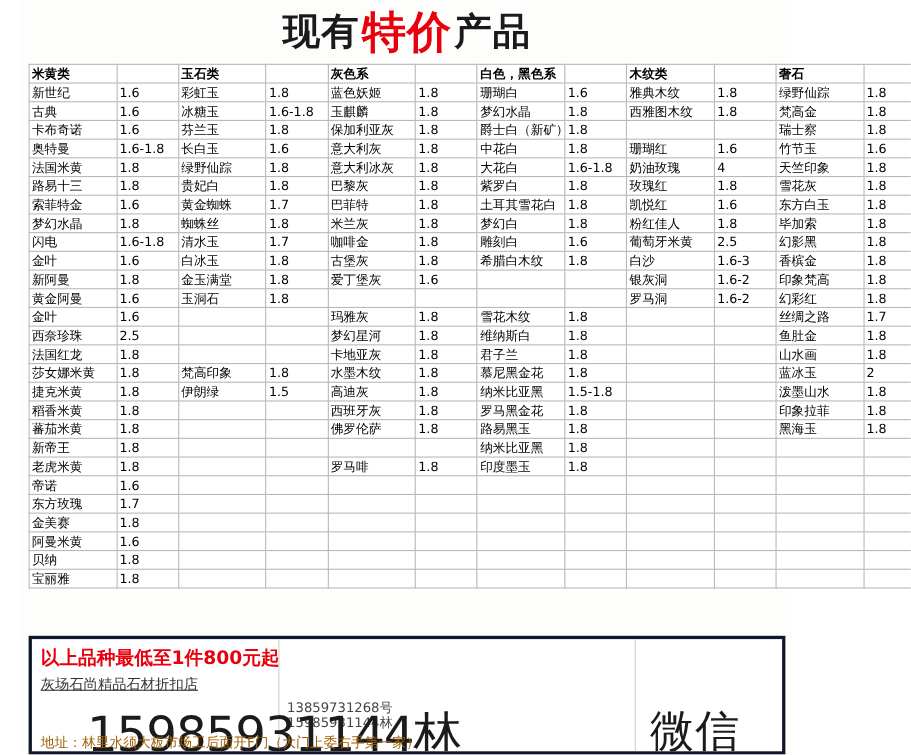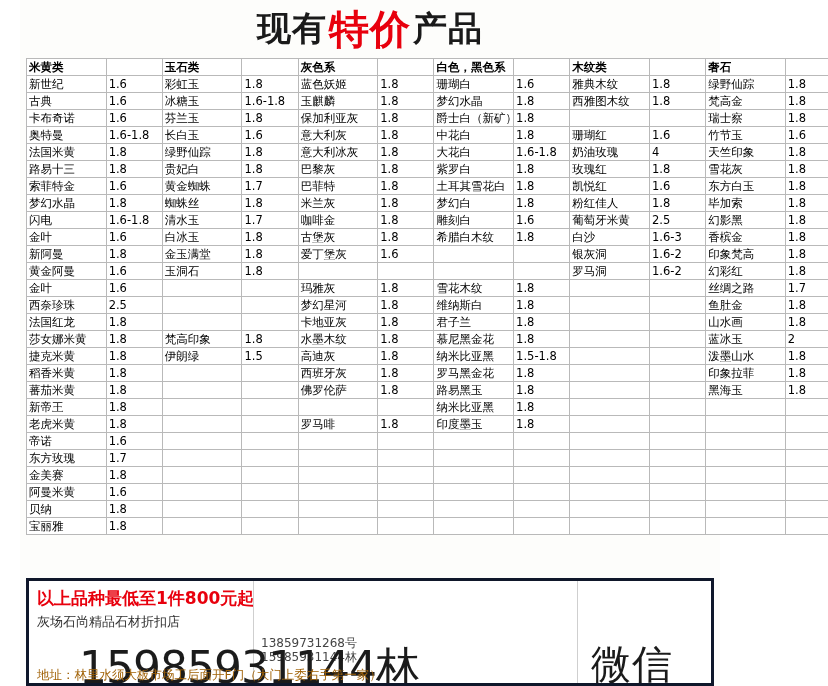--- a/index.html
+++ b/index.html
@@ -98,20 +98,21 @@
     color: #e8000d;
     font-weight: bold;
     font-size: 17px;
     padding: 6px 0 0 8px;
     font-family: "DejaVu Sans", "Liberation Sans", sans-serif;
   }
   .foot-line2 {
     color: #333;
     font-size: 13px;
     padding: 3px 0 0 8px;
+    text-decoration: underline;
   }
   .foot-small {
     position: absolute;
     left: 232px;
     top: 56px;
     font-size: 12px;
     color: #444;
     line-height: 1.15;
   }
   .foot-addr {

